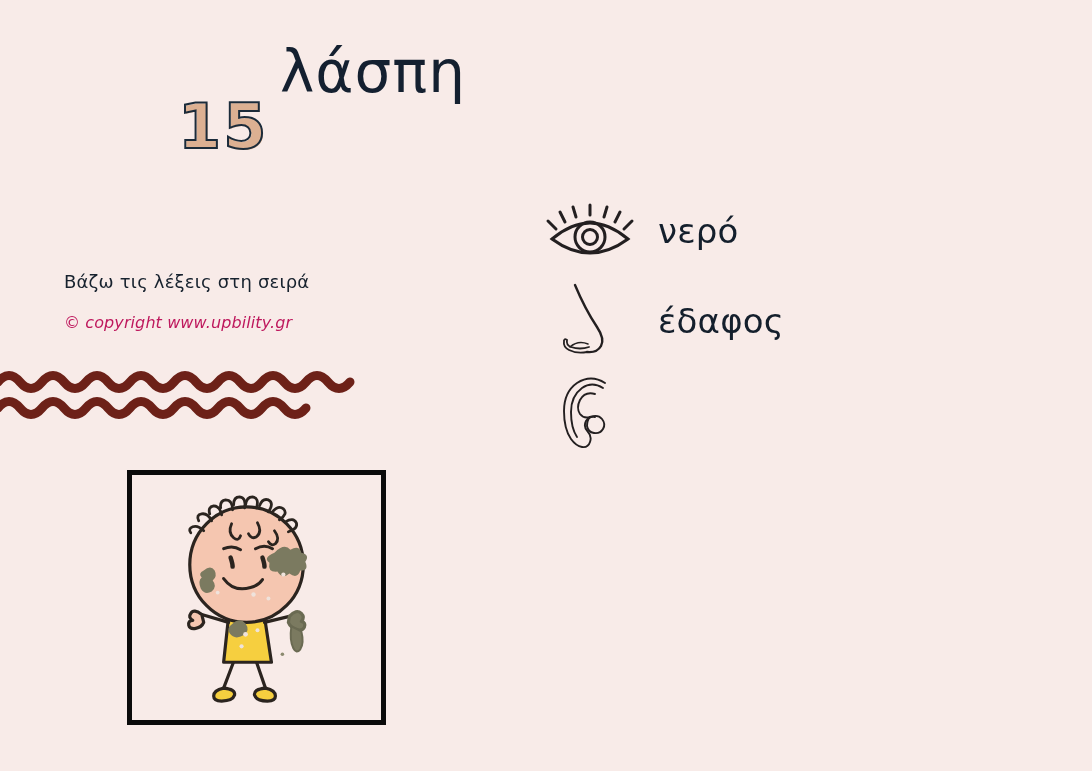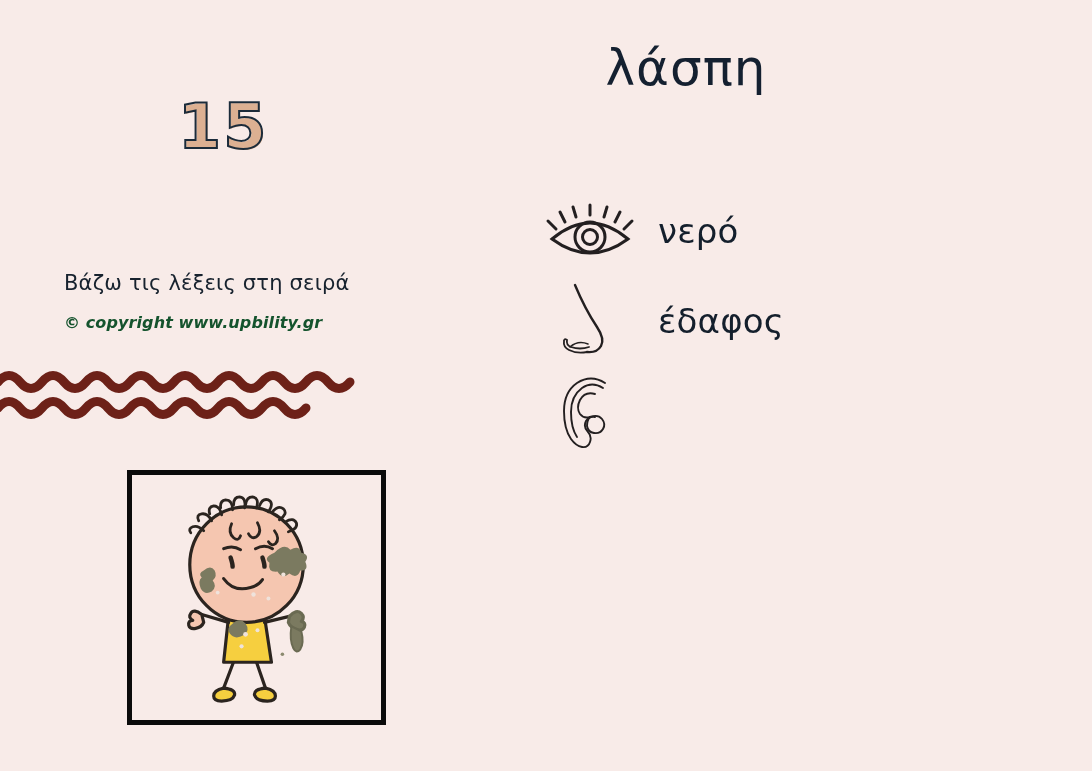--- a/index.html
+++ b/index.html
@@ -37,36 +37,36 @@
     text-shadow: 1px 1px 0 rgba(196,128,74,0.55);
     line-height: 1;
     user-select: none;
   }
 
   .instruction {
     position: absolute;
     left: 64px;
     top: 271px;
     font-family: "DejaVu Sans", sans-serif;
-    font-size: 21px;
+    font-size: 18px;
     font-weight: 400;
     color: #17222e;
     letter-spacing: 0.2px;
     white-space: nowrap;
   }
 
   .copyright {
     position: absolute;
     left: 64px;
     top: 313px;
     font-family: "DejaVu Sans", sans-serif;
     font-style: italic;
-    font-weight: 700;
+    font-weight: 400;
     font-size: 16px;
-    color: #14532d;
+    color: #be185d;
     letter-spacing: 0.1px;
     white-space: nowrap;
   }
 
   .waves {
     position: absolute;
     left: -6px;
     top: 358px;
     width: 400px;
     height: 64px;
@@ -88,25 +88,25 @@
     width: 100%;
     height: 100%;
   }
 
   
   .title {
     position: absolute;
     left: 0;
     top: 42px;
     width: 1092px;
-    text-align: center;
+    text-align: left;
     padding-left: 280px;
     box-sizing: border-box;
     font-family: "DejaVu Sans", sans-serif;
-    font-size: 50px;
+    font-size: 58px;
     font-weight: 400;
     color: #142030;
     letter-spacing: 1px;
     line-height: 1.05;
   }
 
   .word-list {
     position: absolute;
     left: 530px;
     top: 186px;

